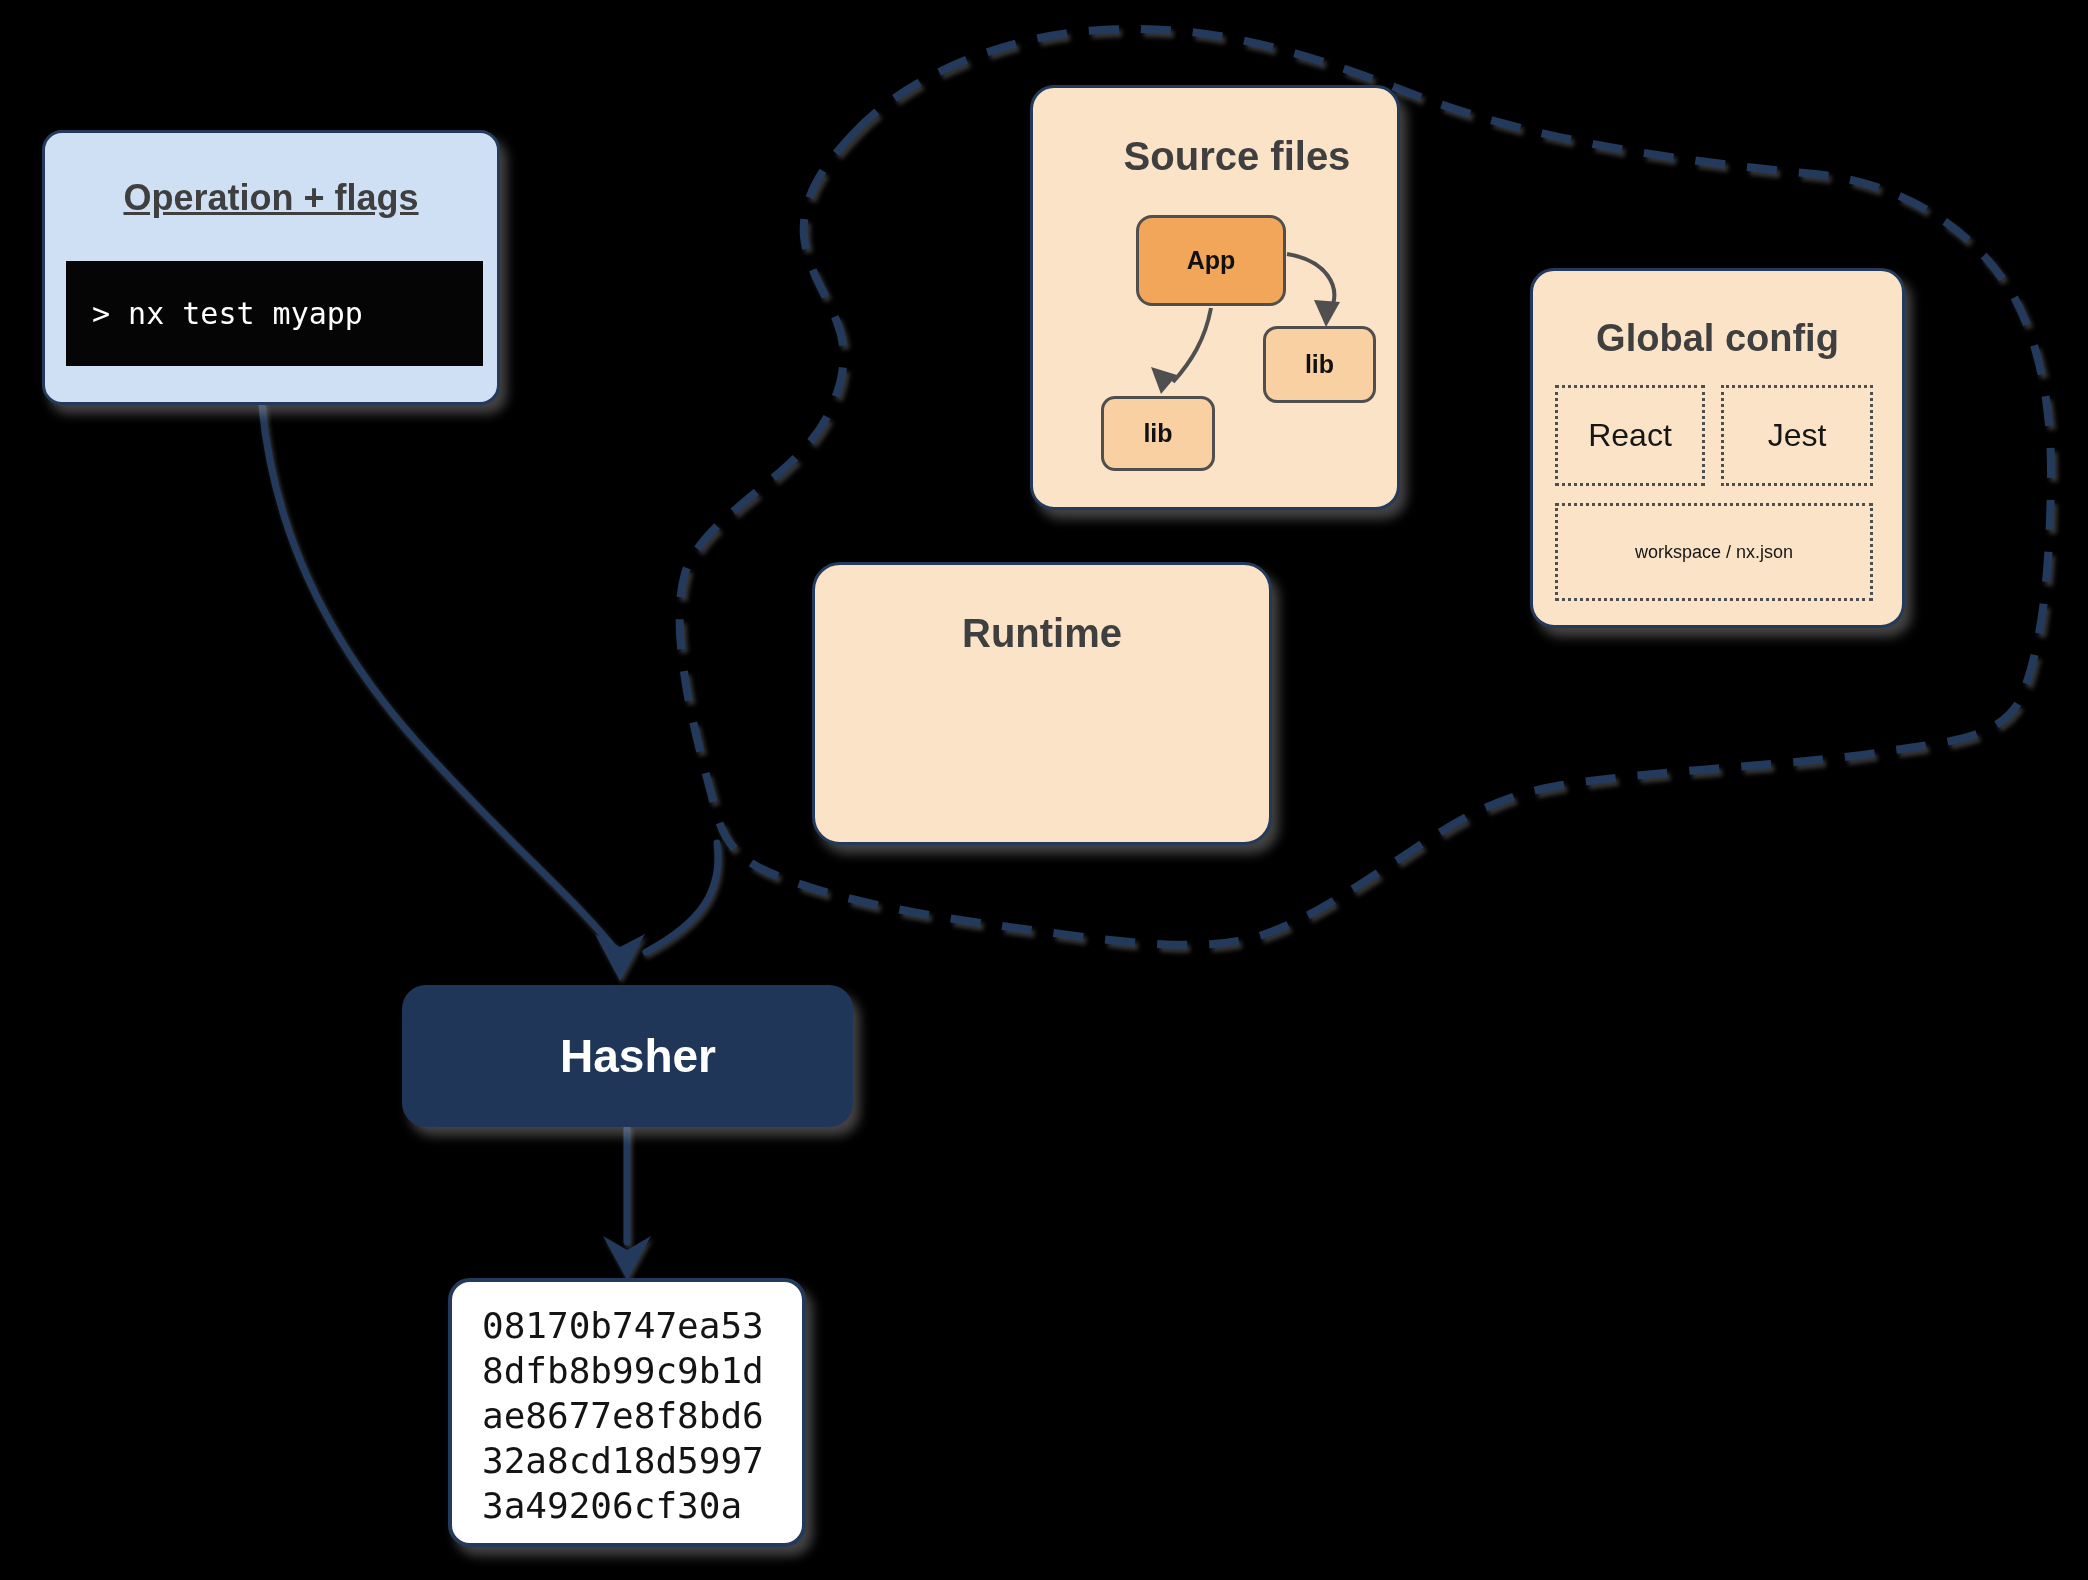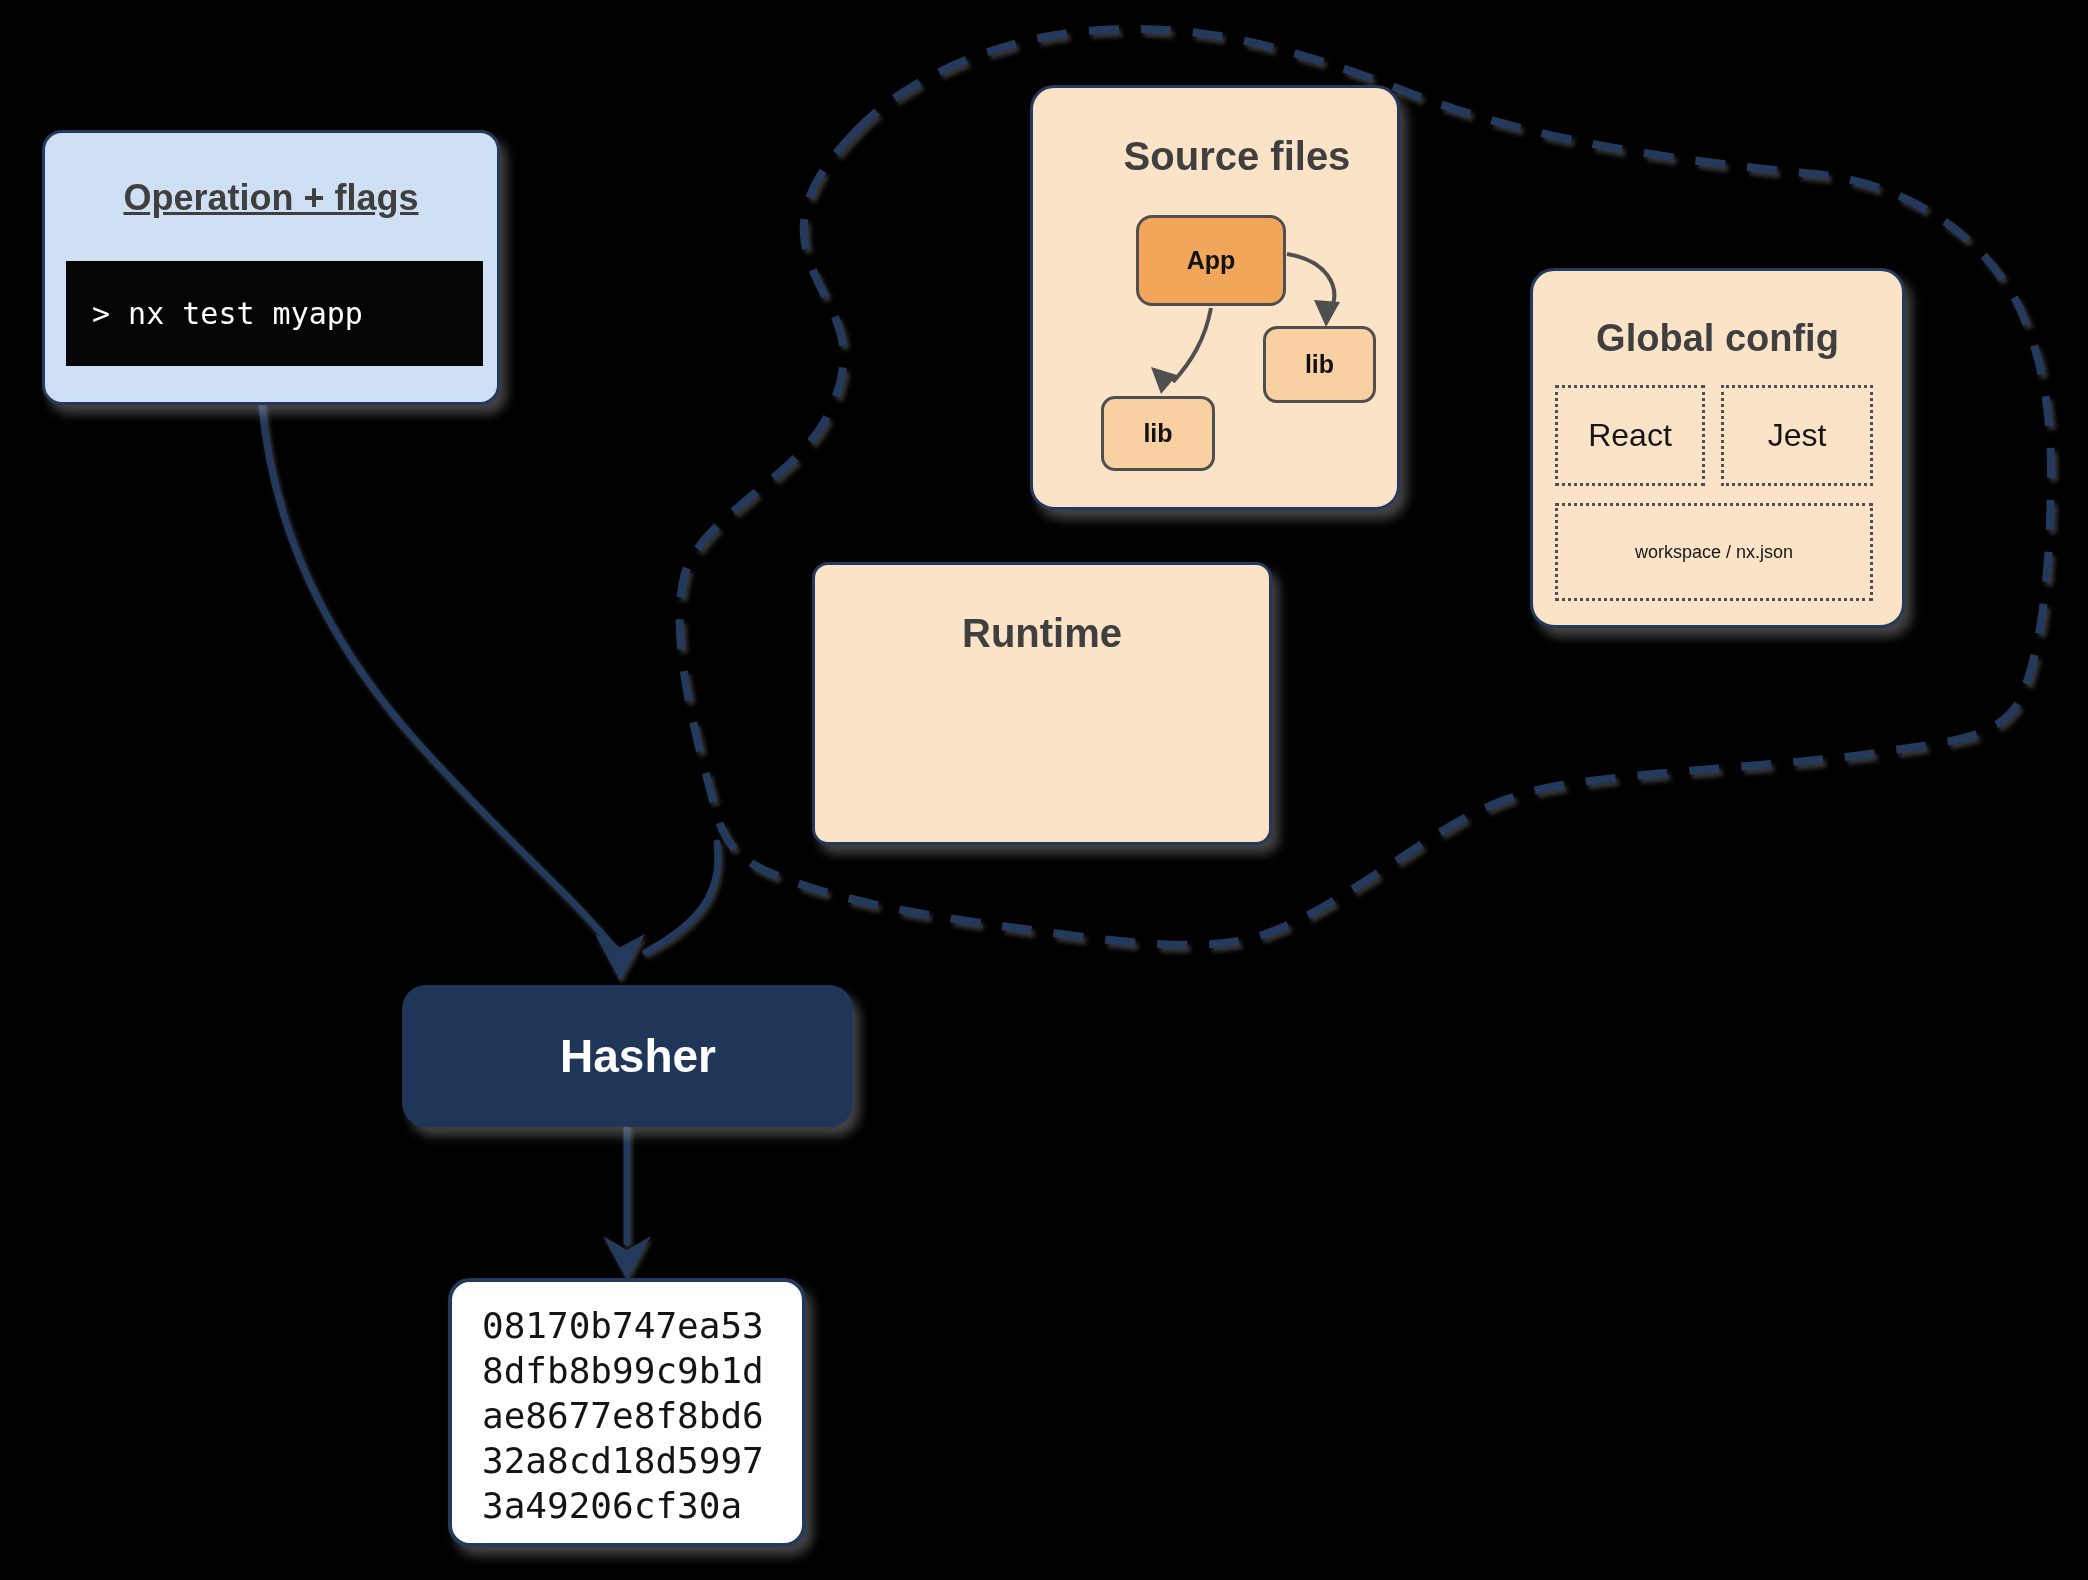--- a/index.html
+++ b/index.html
@@ -41,21 +41,21 @@
   .src-svg{position:absolute;left:0;top:0;}
   .cfg-card{left:1530px;top:268px;width:375px;height:360px;background:var(--peach-card);
             border:3px solid var(--navy);border-radius:24px;}
   .cfg-card .card-title{margin-top:46px;font-size:38px;}
   .dotted-box{position:absolute;box-sizing:border-box;border:3px dotted var(--node-border-gray);
               display:flex;align-items:center;justify-content:center;color:#161616;}
   .cfg-react{left:22px;top:114px;width:150px;height:101px;font-size:32px;}
   .cfg-jest{left:188px;top:114px;width:152px;height:101px;font-size:32px;}
   .cfg-ws{left:22px;top:232px;width:318px;height:98px;font-size:18px;}
   .rt-card{left:812px;top:562px;width:460px;height:283px;background:var(--peach-card);
-           border:3px solid var(--navy);border-radius:16px;}
+           border:3px solid var(--navy);border-radius:28px;}
   .rt-card .card-title{margin-top:46px;font-size:40px;}
   .rt-card .terminal{left:21px;top:130px;width:417px;height:103px;}
   .hasher-card{left:402px;top:985px;width:451px;height:142px;background:var(--navy-dark);
                border-radius:24px;display:flex;align-items:center;justify-content:center;
                color:#fff;font-weight:bold;font-size:46px;padding-left:21px;}
   .hash-card{left:448px;top:1278px;width:358px;height:269px;background:var(--hash-bg);
              border:4px solid var(--navy);border-radius:22px;
              font-family:"DejaVu Sans Mono",monospace;font-size:36px;line-height:45px;
              color:var(--hash-text);padding:21px 0 0 30px;}
   .hash-line{display:block;white-space:pre;}

